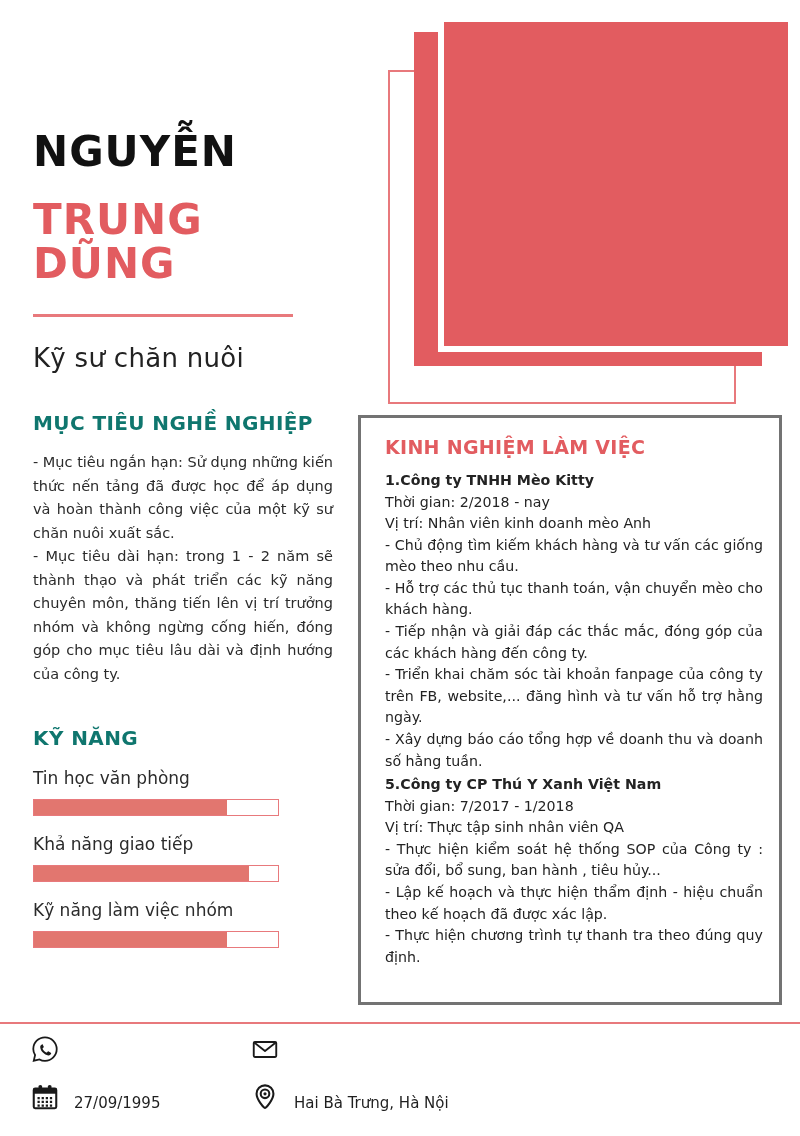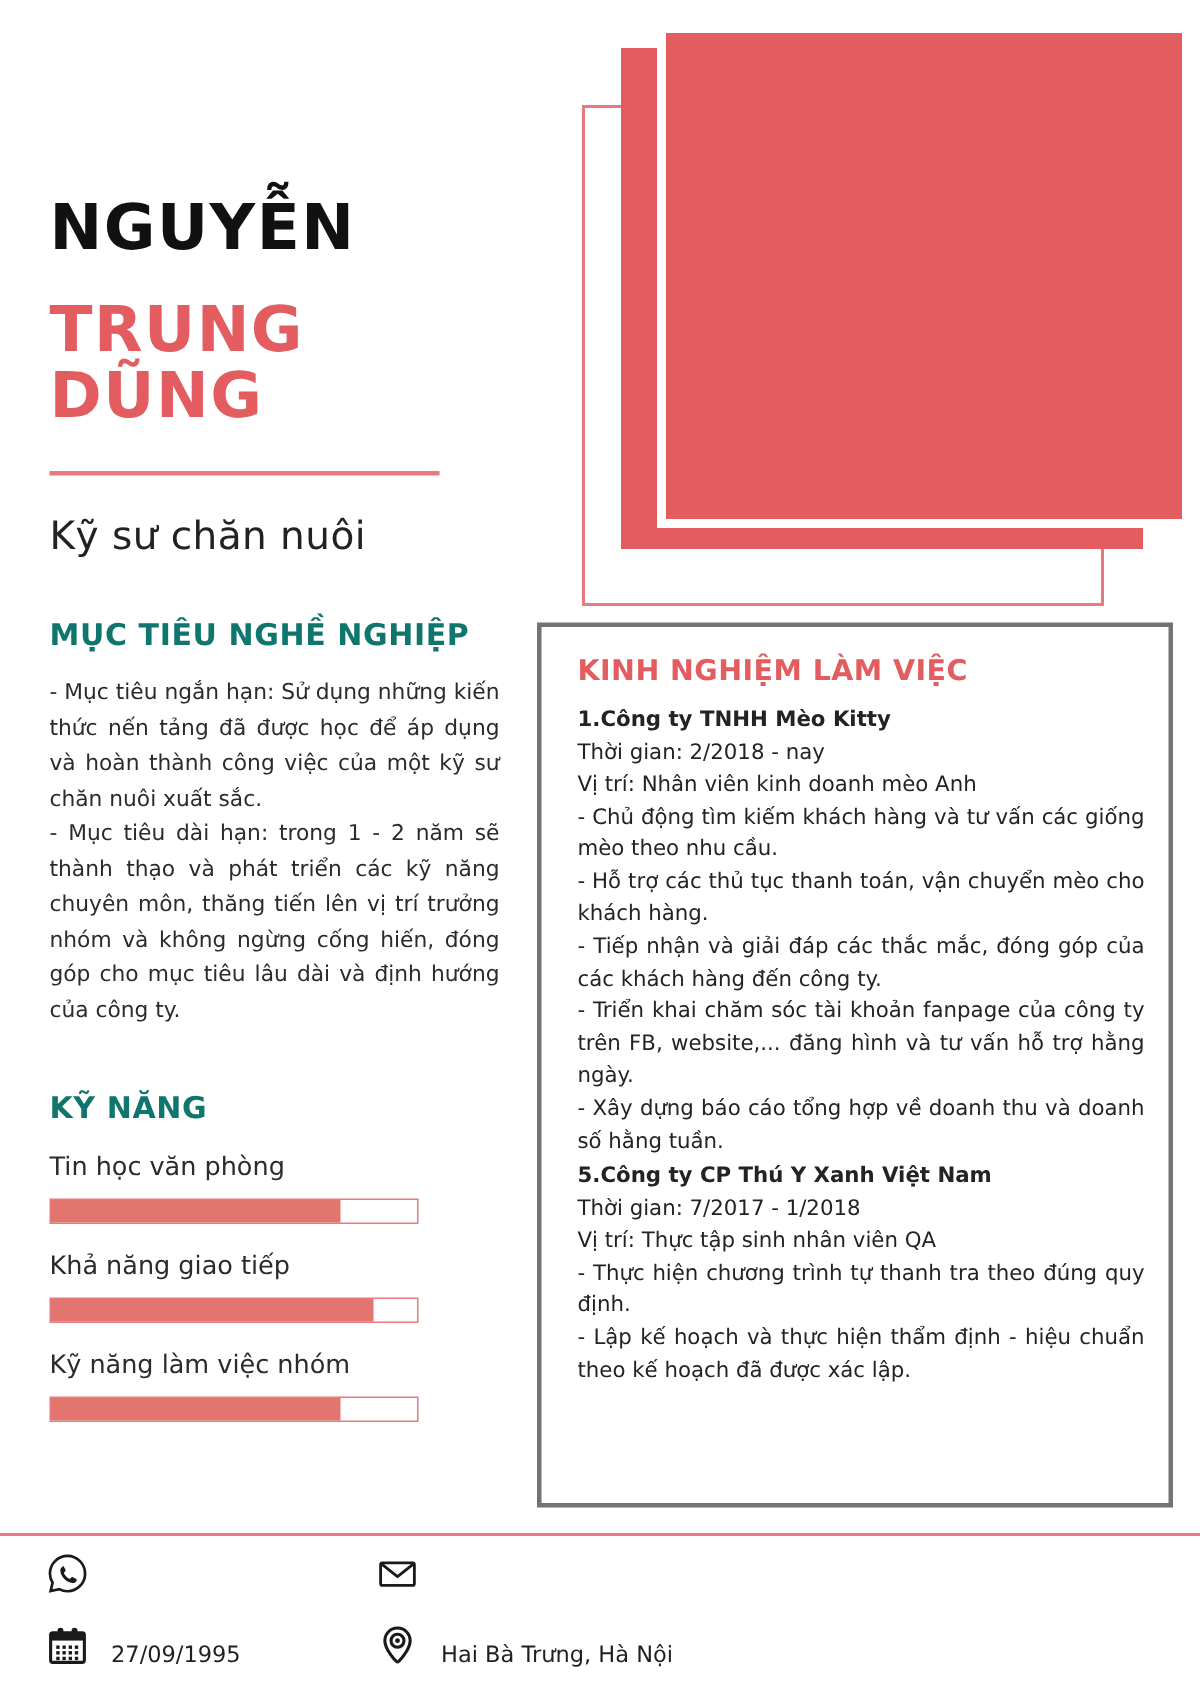--- a/index.html
+++ b/index.html
@@ -172,22 +172,23 @@
       <p class="job-meta">Vị trí: Nhân viên kinh doanh mèo Anh</p>
       <p class="job-bullet">- Chủ động tìm kiếm khách hàng và tư vấn các giống mèo theo nhu cầu.</p>
       <p class="job-bullet">- Hỗ trợ các thủ tục thanh toán, vận chuyển mèo cho khách hàng.</p>
       <p class="job-bullet">- Tiếp nhận và giải đáp các thắc mắc, đóng góp của các khách hàng đến công ty.</p>
       <p class="job-bullet">- Triển khai chăm sóc tài khoản fanpage của công ty trên FB, website,... đăng hình và tư vấn hỗ trợ hằng ngày.</p>
       <p class="job-bullet">- Xây dựng báo cáo tổng hợp về doanh thu và doanh số hằng tuần.</p>
 
       <p class="job-name">5.Công ty CP Thú Y Xanh Việt Nam</p>
       <p class="job-meta">Thời gian: 7/2017 - 1/2018</p>
       <p class="job-meta">Vị trí: Thực tập sinh nhân viên QA</p>
+      <p class="job-bullet">- Thực hiện kiểm soát hệ thống SOP của Công ty : sửa đổi, bổ sung, ban hành , tiêu hủy...</p>
+      <p class="job-bullet">- Lập kế hoạch và thực hiện thẩm định - hiệu chuẩn theo kế hoạch đã được xác lập.</p>
       <p class="job-bullet">- Thực hiện chương trình tự thanh tra theo đúng quy định.</p>
-      <p class="job-bullet">- Lập kế hoạch và thực hiện thẩm định - hiệu chuẩn theo kế hoạch đã được xác lập.</p>
     </div>
   </div>
 
   <div class="footer-rule"></div>
   <div class="footer">
 
     <div class="f-cell cell-phone">
       <span class="f-icon">
         <svg viewBox="0 0 32 32" width="30" height="30">
           <path d="M16 3.5C9.1 3.5 3.5 9.1 3.5 16c0 2.4 0.7 4.6 1.9 6.5L4 28.5l6.2-1.4c1.7 1 3.7 1.5 5.8 1.5 6.9 0 12.5-5.6 12.5-12.5S22.9 3.5 16 3.5z" fill="none" stroke="#1a1a1a" stroke-width="1.9"></path>

